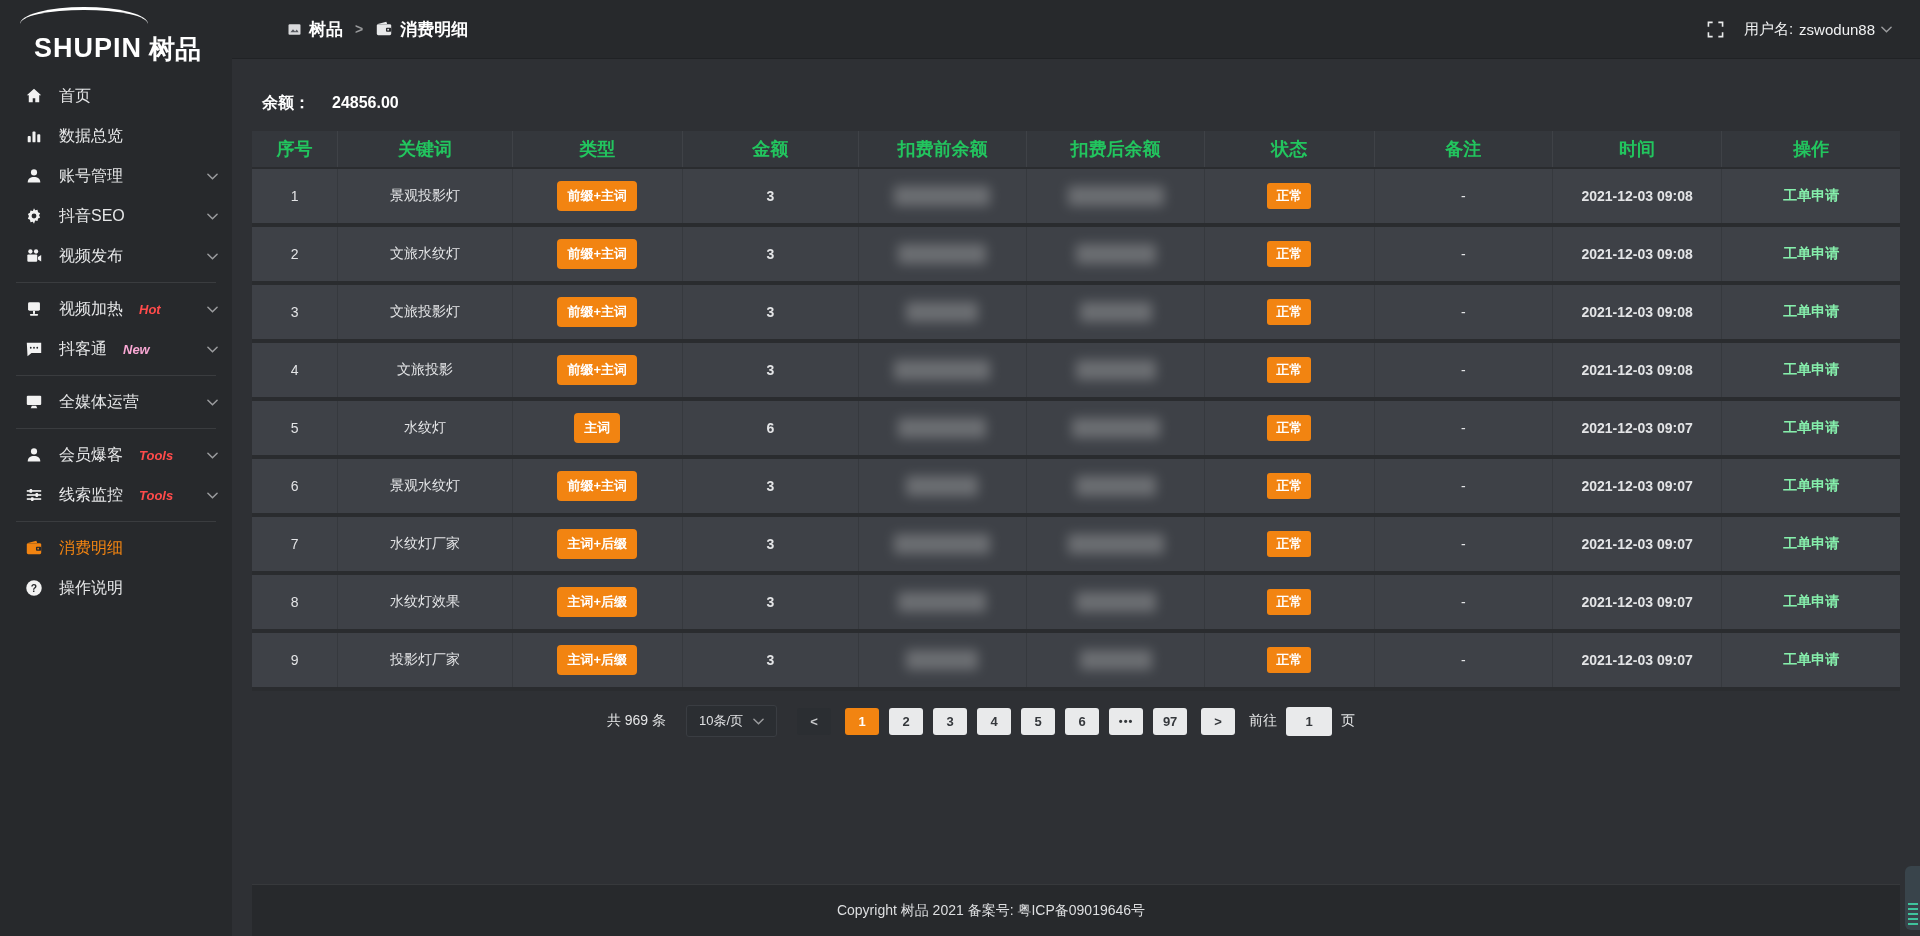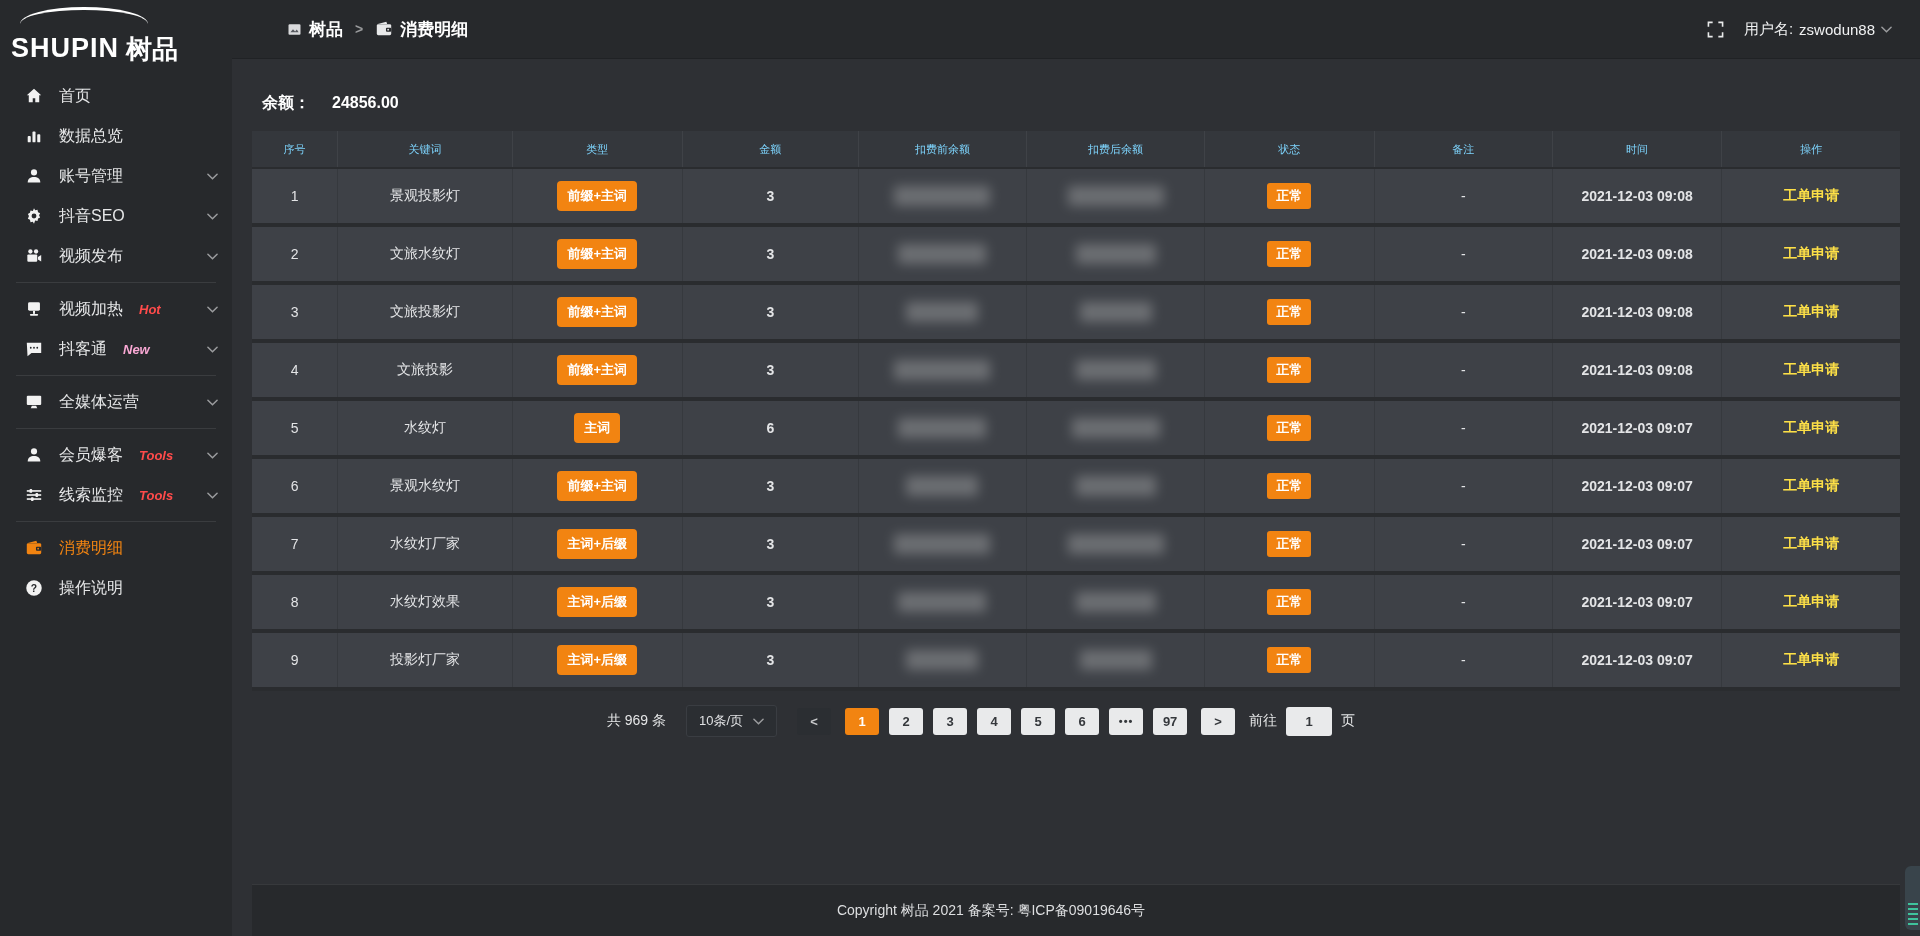--- a/index.html
+++ b/index.html
@@ -6,21 +6,21 @@
   body{
     width:1920px;height:936px;overflow:hidden;
     background:#2e3034;
     font-family:"Liberation Sans","DejaVu Sans",sans-serif;
     -webkit-font-smoothing:antialiased;
   }
   .app{display:flex;width:1920px;height:936px;}
 
   
   .sidebar{width:232px;flex-shrink:0;background:#27292c;color:#e6e7e8;display:flex;flex-direction:column;position:relative;z-index:3;}
-  .logo{height:56px;display:flex;align-items:flex-end;padding:6px 0 4px 11px;position:relative;}
+  .logo{height:56px;display:flex;align-items:flex-end;padding:6px 0 4px 34px;position:relative;}
   .logo-arc{position:absolute;top:7px;left:20px;width:128px;height:14px;border-top:3px solid #fff;border-radius:50%/100% 100% 0 0;}
   .logo-en{font-size:27px;font-weight:800;letter-spacing:1px;color:#fff;line-height:1;}
   .logo-cn{font-size:26px;font-weight:800;color:#fff;margin-left:7px;line-height:1;}
   .nav{margin-top:10px;}
   .nav-item{height:40px;display:flex;align-items:center;padding:0 14px 0 24px;font-size:16px;cursor:pointer;}
   .nav-icon{width:20px;height:20px;margin-right:15px;display:flex;align-items:center;justify-content:center;color:#f2f2f2;}
   .nav-item.active{color:#f28411;}
   .nav-item.active .nav-icon{color:#f28411;}
   .nav-tag{font-style:italic;font-weight:bold;font-size:13px;margin-left:16px;}
   .nav-chevron{margin-left:auto;color:#9b9c9e;display:flex;}
@@ -37,35 +37,35 @@
   .fullscreen-btn{display:flex;cursor:pointer;color:#e8e9ea;}
   .user-box{display:flex;align-items:center;gap:6px;cursor:pointer;}
 
   .content{flex:1;display:flex;flex-direction:column;padding:0 20px;}
   .balance{margin:34px 0 17px 10px;color:#fff;font-size:16px;font-weight:bold;}
   .balance b{margin-left:22px;}
 
   
   table.data{width:100%;border-collapse:collapse;table-layout:fixed;}
   table.data th{
-    background:#34373c;height:34px;color:#7dd3fc;font-size:11px;font-weight:normal;
+    background:#34373c;height:34px;color:#22c55e;font-size:18px;font-weight:bold;
     border-right:1px solid #3f4247;border-bottom:2px solid #2a2c2f;text-align:center;
   }
   table.data th:last-child{border-right:none;}
   table.data td{
     background:#3e4147;height:52px;text-align:center;vertical-align:middle;
     color:#e3e4e6;font-size:14px;border-right:1px solid #36393e;border-bottom:4px solid #2a2c2f;
   }
   table.data td:last-child{border-right:none;}
   .keyword-cell{font-size:15px;}
   .amount-cell{font-size:15px;font-weight:bold;}
   .time-cell{font-size:15px;font-weight:bold;color:#f4f4f5;}
   .badge-type{display:inline-block;background:#f28411;color:#fff;font-size:13px;font-weight:bold;padding:6px 10px;border-radius:4px;}
   .badge-status{display:inline-block;background:#f28411;color:#fff;font-size:13px;font-weight:bold;padding:4px 9px;border-radius:3px;}
-  .action-link{color:#fde047;cursor:pointer;font-size:14px;font-weight:bold;}
+  .action-link{color:#86efac;cursor:pointer;font-size:14px;font-weight:bold;}
   .redact{height:20px;margin:0 auto;background:#9a9c9e;opacity:.5;filter:blur(6px);border-radius:2px;width:88px;}
   tr:nth-child(3n) .redact{width:72px;}
   tr:nth-child(3n+1) .redact{width:96px;}
   tr:nth-child(2n) .redact.after{width:80px;}
 
   
   .pagination{display:flex;align-items:center;justify-content:center;gap:14px;margin-top:14px;color:#e5e6e7;font-size:14px;transform:translateX(-95px);}
   .page-size-select{background:#2b2e32;border:1px solid #3a3d42;border-radius:3px;height:30px;display:flex;align-items:center;gap:10px;padding:0 12px;color:#dfe0e2;font-size:13px;cursor:pointer;margin:0 6px;}
   .pg-btn{min-width:26px;height:27px;border-radius:3px;display:flex;align-items:center;justify-content:center;font-size:13px;font-weight:bold;cursor:pointer;padding:0 4px;}
   .pg-prev{background:#2b2e32;color:#c9cacc;}

